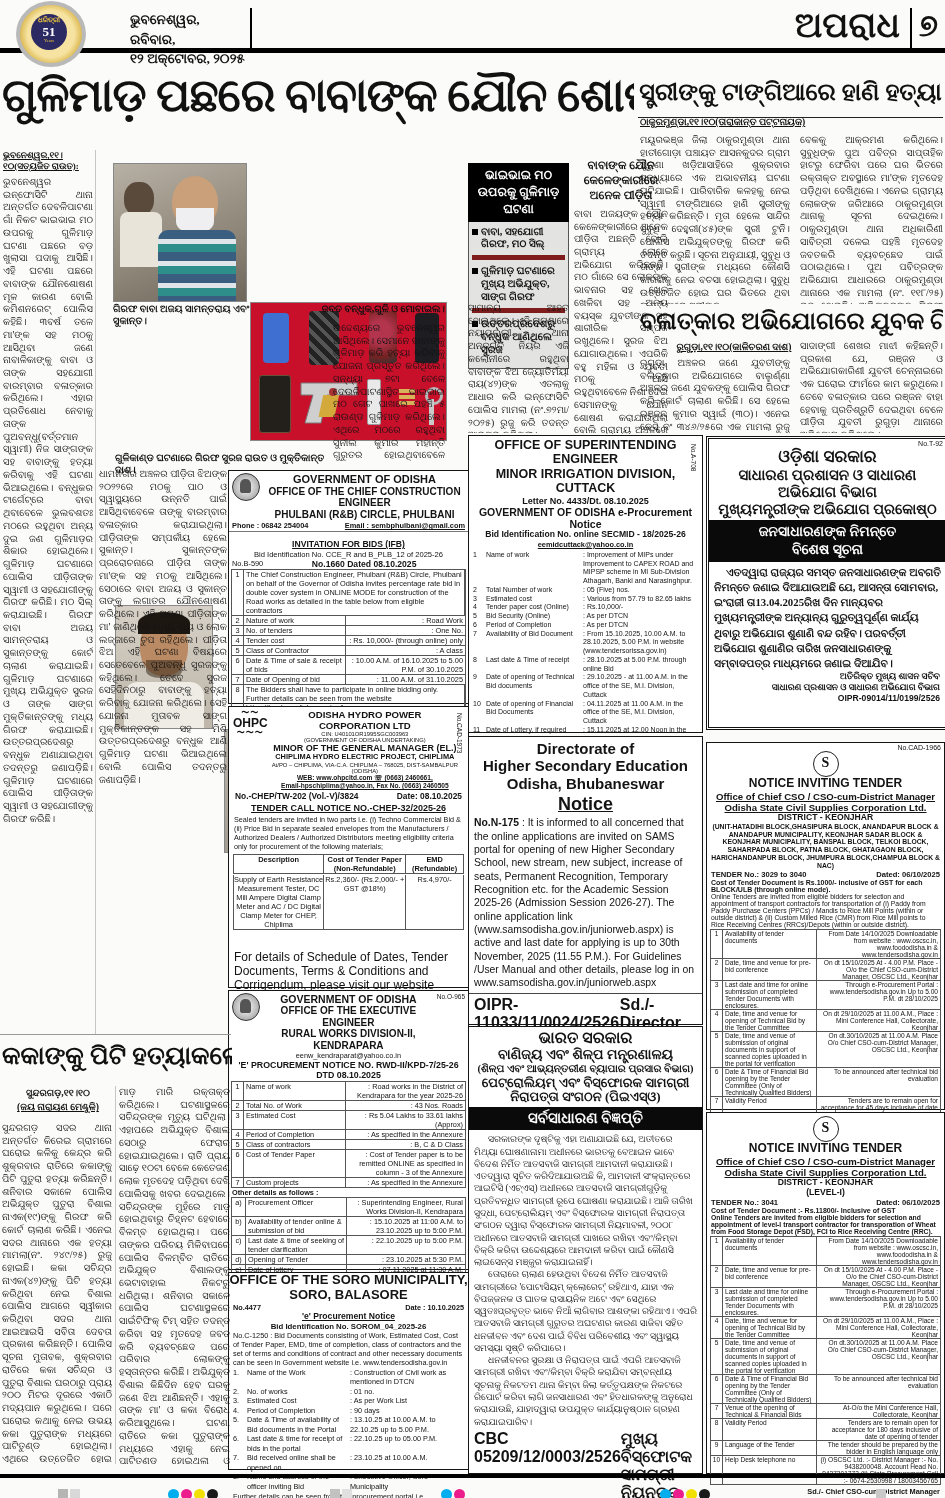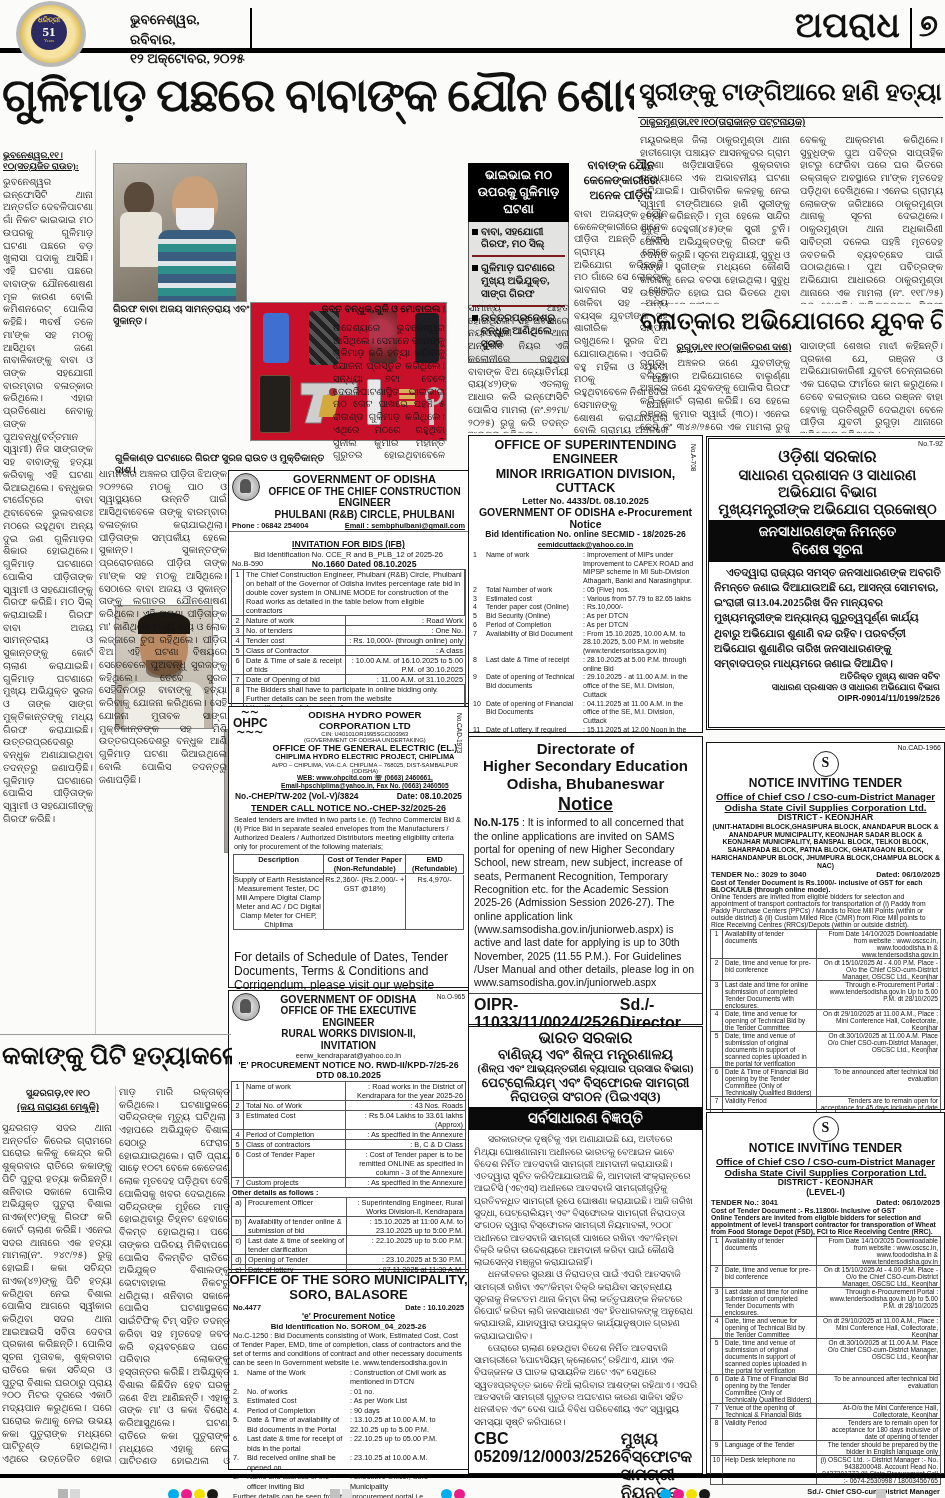--- a/index.html
+++ b/index.html
@@ -28,21 +28,21 @@
   .hl-3{font-size:24px;font-weight:bold;white-space:nowrap;}
   .hl-4{font-size:25px;font-weight:bold;white-space:nowrap;}
   .dl{font-weight:bold;font-size:9.6px;text-decoration:underline;}
   .subhead{font-size:12.5px;font-weight:bold;line-height:1.3;text-align:center;}
   
   .photo{border:1px solid #888;position:relative;overflow:hidden;}
   .cap{font-size:9.8px;font-weight:bold;}
   
   .ibox-title{background:#000;color:#fff;font-weight:bold;font-size:12.5px;text-align:center;line-height:1.35;padding:4px 2px;}
   .ibox-bullets{background:#e3e3e1;border:1px solid #555;border-top:none;padding:4px 3px 2px 3px;}
-  .bullet{display:flex;gap:3px;font-size:10.3px;font-weight:bold;line-height:1.25;margin-bottom:5px;border-bottom:2px solid #7f1d1d;padding-bottom:4px;}
+  .bullet{display:flex;gap:3px;font-size:10.3px;font-weight:bold;line-height:1.25;margin-bottom:5px;border-bottom:5px solid #7f1d1d;padding-bottom:4px;}
   .bullet:last-child{border-bottom:none;}
   .sq{flex:0 0 6px;height:6px;background:#000;margin-top:3px;}
   
   .notice{position:absolute;border:1.3px solid #141414;background:#fff;font-family:"Liberation Sans",sans-serif;color:#131313;}
   .nh1{font-weight:bold;text-align:center;line-height:1.15;}
   .t3{display:flex;border-left:1px solid #555;border-right:1px solid #555;border-bottom:1px solid #555;}
   .t3:first-child{border-top:1px solid #555;}
   .c1{flex:0 0 11px;border-right:1px solid #555;text-align:center;}
   .c2{flex:1;padding:0 2px;border-right:1px solid #555;}
   .c3{flex:1.18;padding:0 2px;text-align:right;}
@@ -246,21 +246,21 @@
   </div>
 
   <div class="notice" style="left:228px;top:706px;width:239px;height:280px;font-size:7.4px;">
     <div class="sidenote" style="left:234px;top:6px;">No.CAD-1973</div>
     <div style="display:flex;gap:4px;padding:2px 10px 0 4px;">
       <div class="ohpc-logo"><div class="wave">〜〜</div>OHPC<div class="wave">〜〜〜</div></div>
       <div style="flex:1;">
         <div class="nh1" style="font-size:9.6px;">ODISHA HYDRO POWER CORPORATION LTD</div>
         <div class="ctr" style="font-size:5.8px;">CIN: U40101OR1995SGC003963</div>
         <div class="ctr" style="font-size:5.8px;">(GOVERNMENT OF ODISHA UNDERTAKING)</div>
-        <div class="nh1" style="font-size:9px;">OFFICE OF THE GENERAL ELECTRIC (EL.)</div>
+        <div class="nh1" style="font-size:9px;">MINOR OF THE GENERAL MANAGER (EL.)</div>
         <div class="nh1" style="font-size:7.4px;">CHIPLIMA HYDRO ELECTRIC PROJECT, CHIPLIMA</div>
         <div class="ctr" style="font-size:5.9px;">At/PO – CHIPLIMA, VIA-C.A. CHIPLIMA – 768025, DIST-SAMBALPUR (ODISHA)</div>
         <div class="ctr bold u" style="font-size:6.6px;">WEB: www.ohpcltd.com ☏ (0663) 2460661,</div>
         <div class="ctr bold u" style="font-size:6.6px;">Email-hpschiplima@yahoo.in, Fax No. (0663) 2460505</div>
       </div>
     </div>
     <div style="display:flex;justify-content:space-between;padding:2px 6px;font-size:8.4px;" class="bold">
       <span>No.-CHEP/TW-202 (Vol.-V)/3824</span>
       <span>Date: 08.10.2025</span>
     </div>
@@ -282,21 +282,21 @@
       <span>Sd/- C &amp; P Head, CHEP, Chiplima</span>
     </div>
   </div>
 
   <div class="notice" style="left:228px;top:990px;width:239px;height:278px;font-size:7.3px;">
     <div style="display:flex;gap:4px;padding:2px 3px 0 3px;">
       <div class="emblem"></div>
       <div style="flex:1;">
         <div class="nh1" style="font-size:10.5px;">GOVERNMENT OF ODISHA</div>
         <div class="nh1" style="font-size:10px;">OFFICE OF THE EXECUTIVE ENGINEER</div>
-        <div class="nh1" style="font-size:10px;">RURAL WORKS DIVISION-II, INVITATION</div>
+        <div class="nh1" style="font-size:10px;">RURAL WORKS DIVISION-II, KENDRAPARA</div>
         <div class="ctr">eenw_kendraparat@yahoo.co.in</div>
       </div>
       <span style="font-size:6.5px;">No.O-965</span>
     </div>
     <div class="nh1" style="font-size:8.8px;">'E' PROCUREMENT NOTICE NO. RWD-II/KPD-7/25-26</div>
     <div class="nh1" style="font-size:8.8px;">DTD 08.10.2025</div>
     <div style="margin:1px 2px 0 2px;">
         <div class="t3">
           <span class="c1">1</span>
           <span class="c2">Name of work</span>
@@ -514,22 +514,22 @@
   </div>
 
   <div class="notice odia-sans" style="left:468px;top:1026px;width:233px;height:446px;">
     <div class="nh1" style="font-size:16px;margin-top:2px;">ଭାରତ ସରକାର</div>
     <div class="nh1" style="font-size:14px;">ବାଣିଜ୍ୟ ଏବଂ ଶିଳ୍ପ ମନ୍ତ୍ରଣାଳୟ</div>
     <div class="nh1" style="font-size:10.5px;">(ଶିଳ୍ପ ଏବଂ ଆଭ୍ୟନ୍ତରୀଣ ବ୍ୟାପାର ପ୍ରସାର ବିଭାଗ)</div>
     <div class="nh1" style="font-size:13px;">ପେଟ୍ରୋଲିୟମ୍ ଏବଂ ବିସ୍ଫୋରକ ସାମଗ୍ରୀ</div>
     <div class="nh1" style="font-size:13px;">ନିରାପତ୍ତା ସଂଗଠନ (ପିଇଏସ୍ଓ)</div>
     <div class="blackbar" style="font-size:15px;padding:3px 0;margin-top:2px;">ସର୍ବସାଧାରଣ ବିଜ୍ଞପ୍ତି</div>
     <div class="just" style="padding:3px 5px 0 5px;font-size:9.3px;line-height:1.32;text-indent:14px;">ସରକାରଙ୍କ ଦୃଷ୍ଟିକୁ ଏହା ଅଣାଯାଇଛି ଯେ, ଅତୀତରେ ମିଥ୍ୟା ଘୋଷଣାନାମା ଅଧୀନରେ ଭାରତକୁ ବେଆଇନ ଭାବେ ବିଦେଶ ନିର୍ମିତ ଆତସବାଜି ସାମଗ୍ରୀ ଆମଦାନୀ କରାଯାଉଛି। ଏତଦ୍ୱାରା ସୂଚିତ କରିଦିଆଯାଉଅଛି କି, ଆମଦାନୀ ସଂକ୍ରାନ୍ତରେ ଆଇଟିସି (ଏଚ୍‌ଏସ୍) ଅଧୀନରେ ଆତସବାଜି ସାମଗ୍ରୀଗୁଡ଼ିକୁ ପ୍ରତିବନ୍ଧିତ ସାମଗ୍ରୀ ରୂପେ ଘୋଷଣା କରାଯାଇଛି। ଆଜି ତାରିଖ ସୁଦ୍ଧା, ପେଟ୍ରୋଲିୟମ୍ ଏବଂ ବିସ୍ଫୋରକ ସାମଗ୍ରୀ ନିରାପତ୍ତା ସଂଗଠନ ଦ୍ୱାରା ବିସ୍ଫୋରକ ସାମଗ୍ରୀ ନିୟମାବଳୀ, ୨୦୦୮ ଅଧୀନରେ ଆତସବାଜି ସାମଗ୍ରୀ ପାଖରେ ରଖିବା ଏବଂ/କିମ୍ବା ବିକ୍ରି କରିବା ଉଦ୍ଦେଶ୍ୟରେ ଆମଦାନୀ କରିବା ପାଇଁ କୌଣସି ଲାଇସେନ୍ସ ମଞ୍ଜୁର କରାଯାଇନାହିଁ।</div>
+    <div class="just" style="padding:0 5px;font-size:9.3px;line-height:1.32;text-indent:14px;">ତୋରାରେ ଚାଲାଣ ହେଉଥିବା ବିଦେଶ ନିର୍ମିତ ଆତସବାଜି ସାମଗ୍ରୀରେ 'ପୋଟାସିୟମ୍ କ୍ଲୋରେଟ୍' ରହିଥାଏ, ଯାହା ଏକ ବିପଜ୍ଜନକ ଓ ଘାତକ ରାସାୟନିକ ଅଟେ ଏବଂ ସେଥିରେ ସ୍ୱତଃପ୍ରବୃତ୍ତ ଭାବେ ନିଆଁ ଲାଗିବାର ଆଶଙ୍କା ରହିଥାଏ। ଏପରି ଆତସବାଜି ସାମଗ୍ରୀ ଗୁରୁତର ଅଘଟଣର କାରଣ ସାଜିବା ସହିତ ଧନଜୀବନ ଏବଂ ଦେଶ ପାଇଁ ବିବିଧ ପରିବେଶୀୟ ଏବଂ ସ୍ୱାସ୍ଥ୍ୟ ସମସ୍ୟା ସୃଷ୍ଟି କରିପାରେ।</div>
     <div class="just" style="padding:0 5px;font-size:9.3px;line-height:1.32;text-indent:14px;">ଧନଜୀବନର ସୁରକ୍ଷା ଓ ନିରାପତ୍ତା ପାଇଁ ଏପରି ଆତସବାଜି ସାମଗ୍ରୀ ରଖିବା ଏବଂ/କିମ୍ବା ବିକ୍ରି କରାଯିବା ସମ୍ବନ୍ଧୀୟ ସୂଚନାକୁ ନିକଟତମ ଥାନା କିମ୍ବା ଜିଲା କର୍ତ୍ତୃପକ୍ଷଙ୍କ ନିକଟରେ ରିପୋର୍ଟ କରିବା ଲାଗି ଜନସାଧାରଣ ଏବଂ ହିତଧାରକଙ୍କୁ ଅନୁରୋଧ କରାଯାଉଛି, ଯାହାଦ୍ୱାରା ଉପଯୁକ୍ତ କାର୍ଯ୍ୟାନୁଷ୍ଠାନ ଗ୍ରହଣ କରାଯାଇପାରିବ।</div>
-    <div class="just" style="padding:0 5px;font-size:9.3px;line-height:1.32;text-indent:14px;">ତୋରାରେ ଚାଲାଣ ହେଉଥିବା ବିଦେଶ ନିର୍ମିତ ଆତସବାଜି ସାମଗ୍ରୀରେ 'ପୋଟାସିୟମ୍ କ୍ଲୋରେଟ୍' ରହିଥାଏ, ଯାହା ଏକ ବିପଜ୍ଜନକ ଓ ଘାତକ ରାସାୟନିକ ଅଟେ ଏବଂ ସେଥିରେ ସ୍ୱତଃପ୍ରବୃତ୍ତ ଭାବେ ନିଆଁ ଲାଗିବାର ଆଶଙ୍କା ରହିଥାଏ। ଏପରି ଆତସବାଜି ସାମଗ୍ରୀ ଗୁରୁତର ଅଘଟଣର କାରଣ ସାଜିବା ସହିତ ଧନଜୀବନ ଏବଂ ଦେଶ ପାଇଁ ବିବିଧ ପରିବେଶୀୟ ଏବଂ ସ୍ୱାସ୍ଥ୍ୟ ସମସ୍ୟା ସୃଷ୍ଟି କରିପାରେ।</div>
     <div style="display:flex;justify-content:space-between;padding:2px 5px;" class="bold">
       <span style="font-family:'Liberation Sans',sans-serif;">CBC 05209/12/0003/2526</span>
       <span>ମୁଖ୍ୟ ବିସ୍ଫୋଟକ ସାମଗ୍ରୀ ନିୟନ୍ତ୍ରକ</span>
     </div>
   </div>
 
   <div class="notice odia-sans" style="left:706px;top:436px;width:237px;height:288px;border:3px double #111;">
     <div class="rt" style="font-size:7px;padding:1px 3px 0 0;font-family:'Liberation Sans',sans-serif;">No.T-92</div>
     <div class="nh1" style="font-size:17px;">ଓଡ଼ିଶା ସର‌କାର</div>
     <div class="nh1" style="font-size:15px;">ସାଧାରଣ ପ୍ରଶାସନ ଓ ସାଧାରଣ</div>

